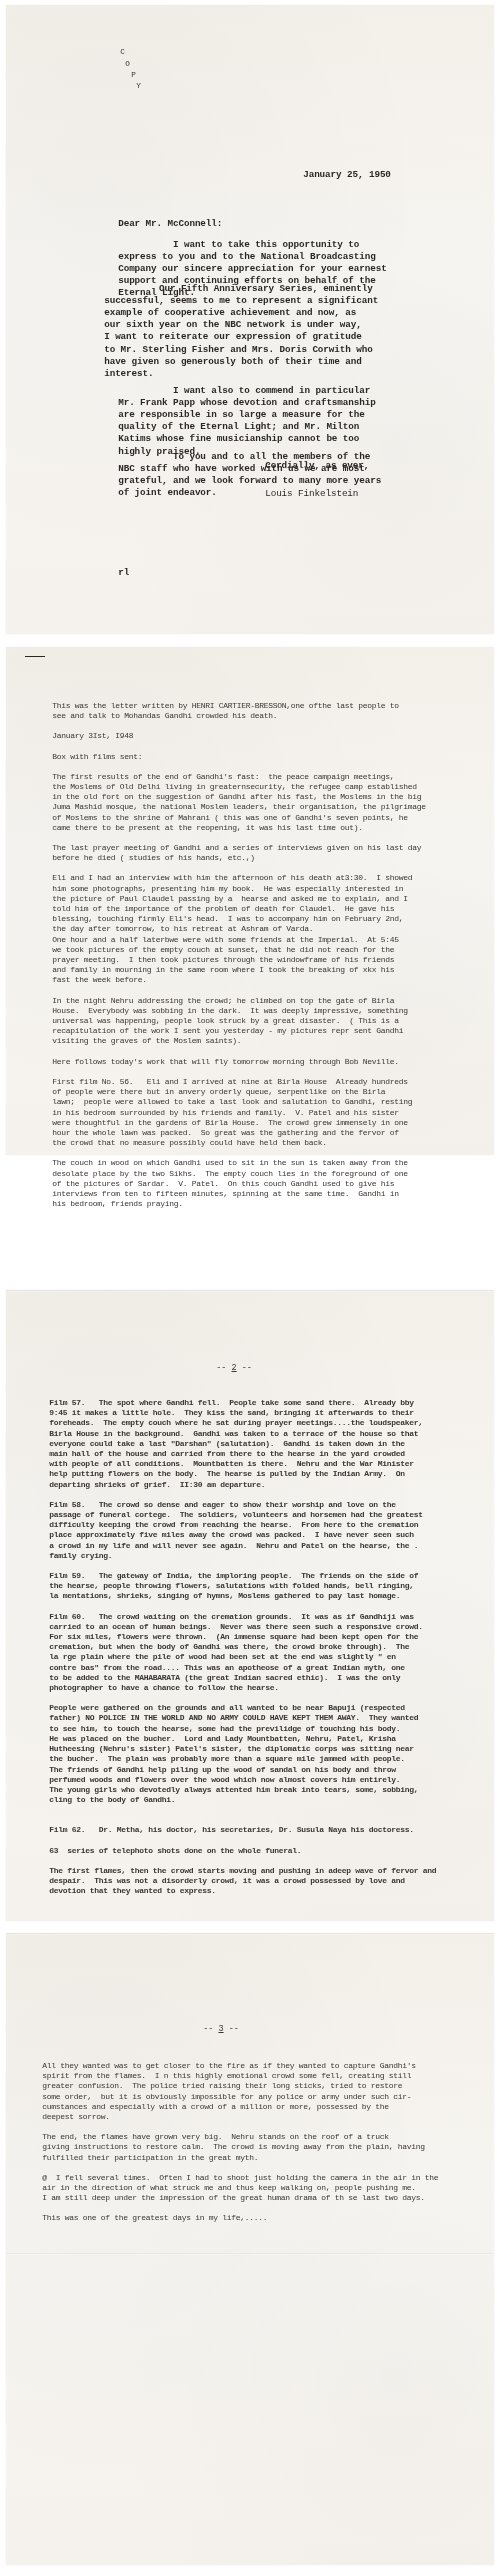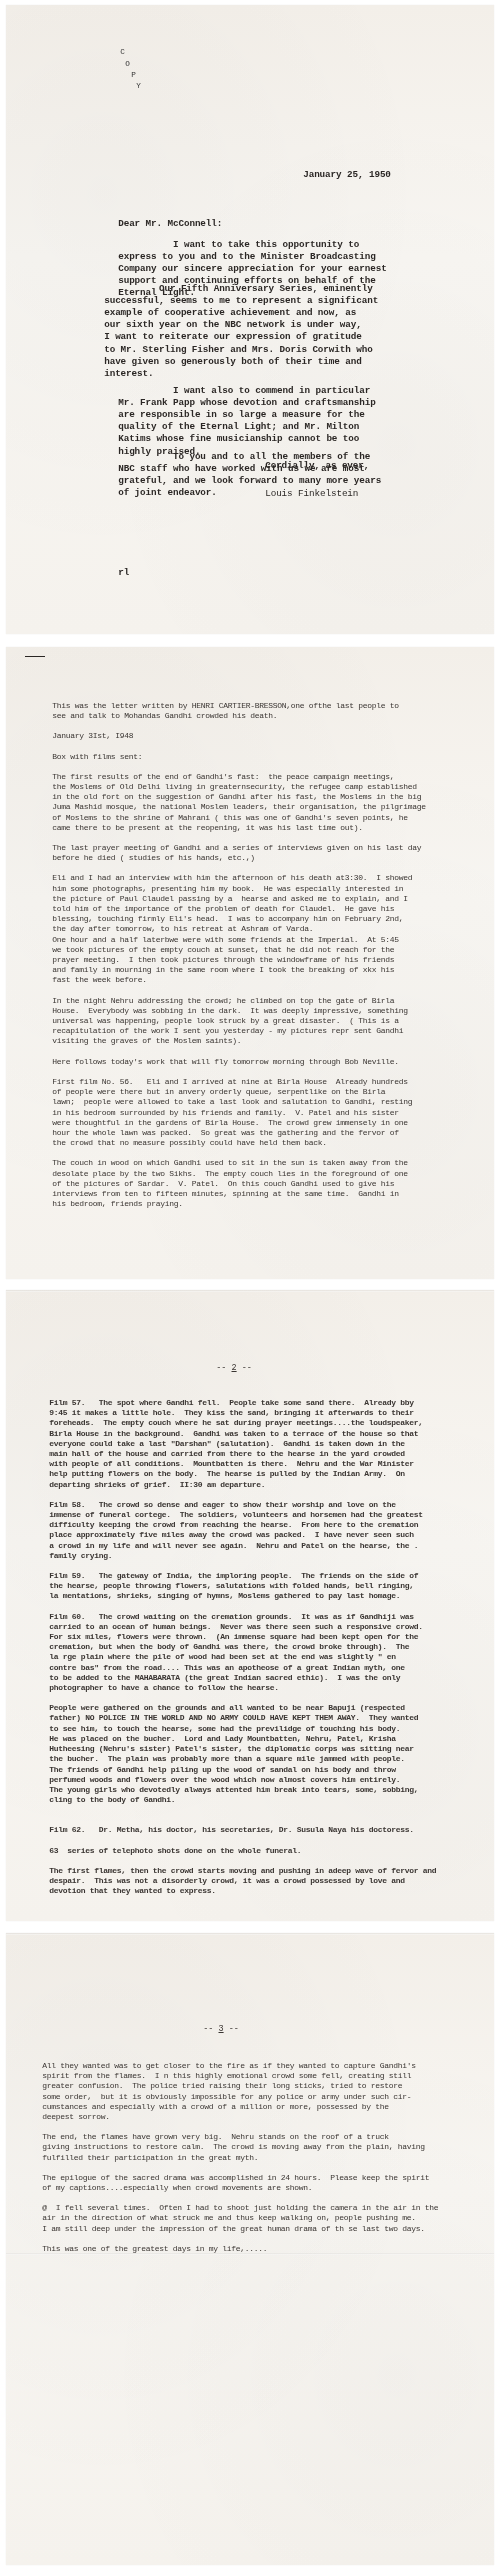--- a/index.html
+++ b/index.html
@@ -32,21 +32,21 @@
   <div class="copy-mark" style="left:114px; top:43px;">C</div>
   <div class="copy-mark" style="left:119px; top:55px;">O</div>
   <div class="copy-mark" style="left:125px; top:66px;">P</div>
   <div class="copy-mark" style="left:130px; top:77px;">Y</div>
 
   <div class="tx letter" style="left:297px; top:164px;">January 25, 1950</div>
   <div class="tx letter" style="left:112px; top:213px;">Dear Mr. McConnell:</div>
 
   <div class="para letter" style="left:112px; top:234px;">
     <div class="tx" style="position:relative">          I want to take this opportunity to</div>
-    <div class="tx" style="position:relative">express to you and to the Minister Broadcasting</div>
+    <div class="tx" style="position:relative">express to you and to the National Broadcasting</div>
     <div class="tx" style="position:relative">Company our sincere appreciation for your earnest</div>
     <div class="tx" style="position:relative">support and continuing efforts on behalf of the</div>
     <div class="tx" style="position:relative">Eternal Light.</div>
   </div>
 
   <div class="para letter" style="left:98px; top:250px; margin-top:28px;">
     <div class="tx" style="position:relative">          Our Fifth Anniversary Series, eminently</div>
     <div class="tx" style="position:relative">successful, seems to me to represent a significant</div>
     <div class="tx" style="position:relative">example of cooperative achievement and now, as</div>
     <div class="tx" style="position:relative">our sixth year on the NBC network is under way,</div>
@@ -71,21 +71,21 @@
     <div class="tx" style="position:relative">grateful, and we look forward to many more years</div>
     <div class="tx" style="position:relative">of joint endeavor.</div>
   </div>
 
   <div class="tx letter" style="left:259px; top:455px;">Cordially, as ever,</div>
   <div class="tx letter" style="left:259px; top:483px; font-weight:normal;">Louis Finkelstein</div>
 
   <div class="tx letter" style="left:112px; top:562px;">rl</div>
 </div>
 
-<div class="page" style="top:647px; height:632px;">
+<div class="page" style="top:647px; height:508px;">
   <div class="ruled" style="left:19.3px; top:9.3px; width:20px; height:0.8px;"></div>
   <div class="para memo" style="left:46px; top:54px; width:432px;">
     <div style="margin-bottom:10px">
       <div class="tx" style="position:relative">This was the letter written by HENRI CARTIER-BRESSON,one ofthe last people to</div>
       <div class="tx" style="position:relative">see and talk to Mohandas Gandhi crowded his death.</div>
     </div>
     <div style="margin-bottom:10px">
       <div class="tx" style="position:relative">January 3Ist, I948</div>
     </div>
     <div style="margin-bottom:10px">
@@ -155,21 +155,21 @@
       <div class="tx" style="position:relative">foreheads.  The empty couch where he sat during prayer meetings....the loudspeaker,</div>
       <div class="tx" style="position:relative">Birla House in the background.  Gandhi was taken to a terrace of the house so that</div>
       <div class="tx" style="position:relative">everyone could take a last "Darshan" (salutation).  Gandhi is taken down in the</div>
       <div class="tx" style="position:relative">main hall of the house and carried from there to the hearse in the yard crowded</div>
       <div class="tx" style="position:relative">with people of all conditions.  Mountbatten is there.  Nehru and the War Minister</div>
       <div class="tx" style="position:relative">help putting flowers on the body.  The hearse is pulled by the Indian Army.  On</div>
       <div class="tx" style="position:relative">departing shrieks of grief.  II:30 am departure.</div>
     </div>
     <div style="margin-bottom:10px">
       <div class="tx" style="position:relative">Film 58.   The crowd so dense and eager to show their worship and love on the</div>
-      <div class="tx" style="position:relative">immense of funeral cortege.  The soldiers, volunteers and horsemen had the greatest</div>
+      <div class="tx" style="position:relative">passage of funeral cortege.  The soldiers, volunteers and horsemen had the greatest</div>
       <div class="tx" style="position:relative">difficulty keeping the crowd from reaching the hearse.  From here to the cremation</div>
       <div class="tx" style="position:relative">place approximately five miles away the crowd was packed.  I have never seen such</div>
       <div class="tx" style="position:relative">a crowd in my life and will never see again.  Nehru and Patel on the hearse, the .</div>
       <div class="tx" style="position:relative">family crying.</div>
     </div>
     <div style="margin-bottom:10px">
       <div class="tx" style="position:relative">Film 59.   The gateway of India, the imploring people.  The friends on the side of</div>
       <div class="tx" style="position:relative">the hearse, people throwing flowers, salutations with folded hands, bell ringing,</div>
       <div class="tx" style="position:relative">la mentations, shrieks, singing of hymns, Moslems gathered to pay last homage.</div>
     </div>
@@ -221,24 +221,20 @@
       <div class="tx" style="position:relative">some order,  but it is obviously impossible for any police or army under such cir-</div>
       <div class="tx" style="position:relative">cumstances and especially with a crowd of a million or more, possessed by the</div>
       <div class="tx" style="position:relative">deepest sorrow.</div>
     </div>
     <div style="margin-bottom:10px">
       <div class="tx" style="position:relative">The end, the flames have grown very big.  Nehru stands on the roof of a truck</div>
       <div class="tx" style="position:relative">giving instructions to restore calm.  The crowd is moving away from the plain, having</div>
       <div class="tx" style="position:relative">fulfilled their participation in the great myth.</div>
     </div>
     <div style="margin-bottom:10px">
-      <div class="tx" style="position:relative">The epilogue of the sacred drama was accomplished in 24 hours.  Please keep the spirit</div>
-      <div class="tx" style="position:relative">of my captions....especially when crowd movements are shown.</div>
-    </div>
-    <div style="margin-bottom:10px">
       <div class="tx" style="position:relative">@  I fell several times.  Often I had to shoot just holding the camera in the air in the</div>
       <div class="tx" style="position:relative">air in the direction of what struck me and thus keep walking on, people pushing me.</div>
       <div class="tx" style="position:relative">I am still deep under the impression of the great human drama of th se last two days.</div>
     </div>
     <div style="margin-bottom:10px">
       <div class="tx" style="position:relative">This was one of the greatest days in my life,.....</div>
     </div>
   </div>
 </div>
 

